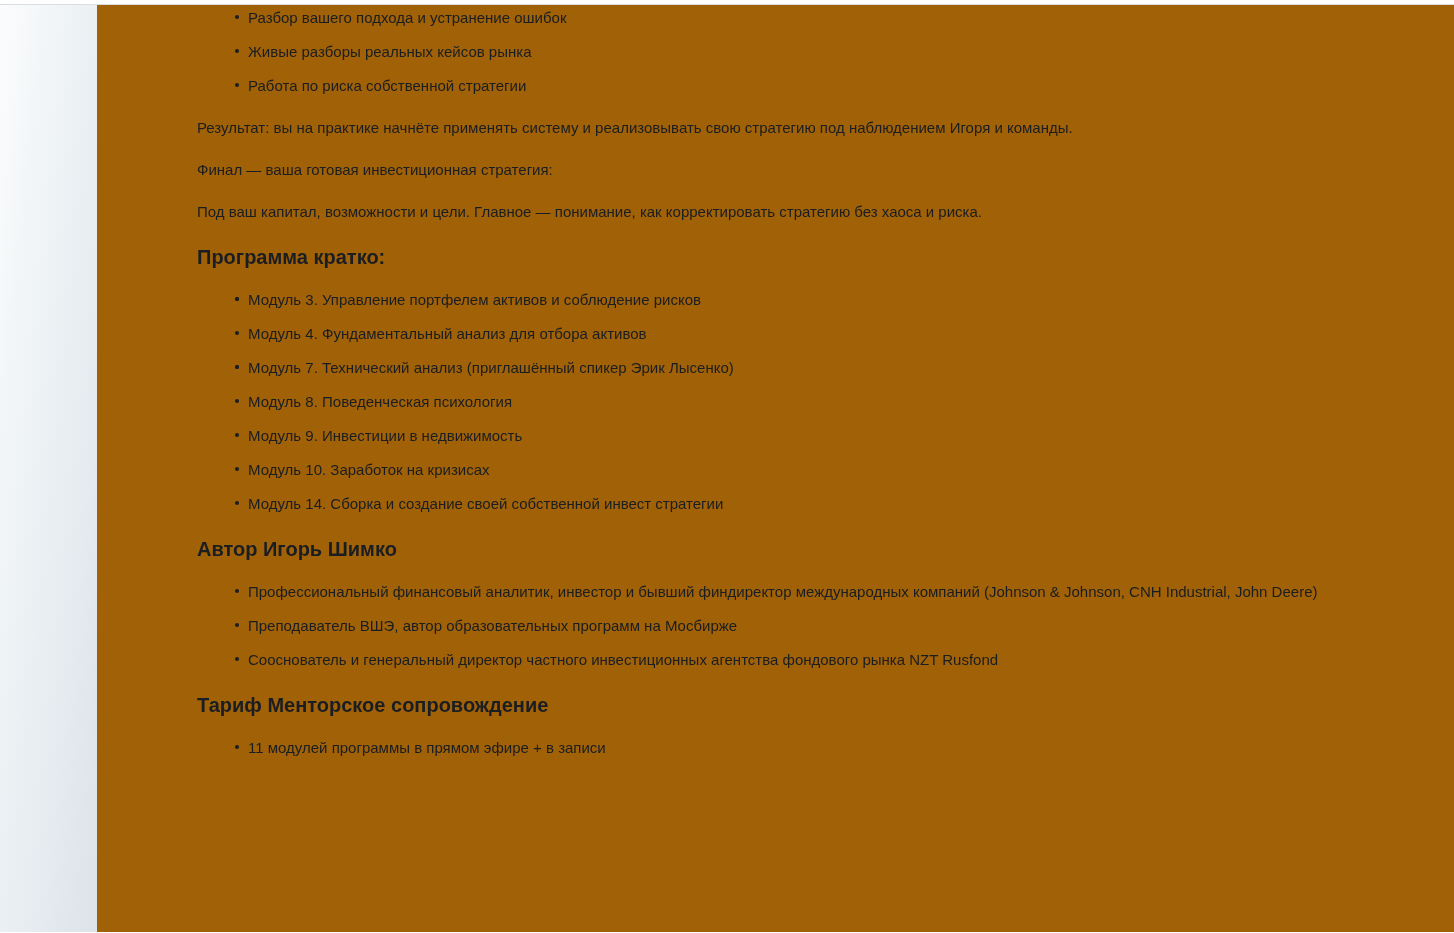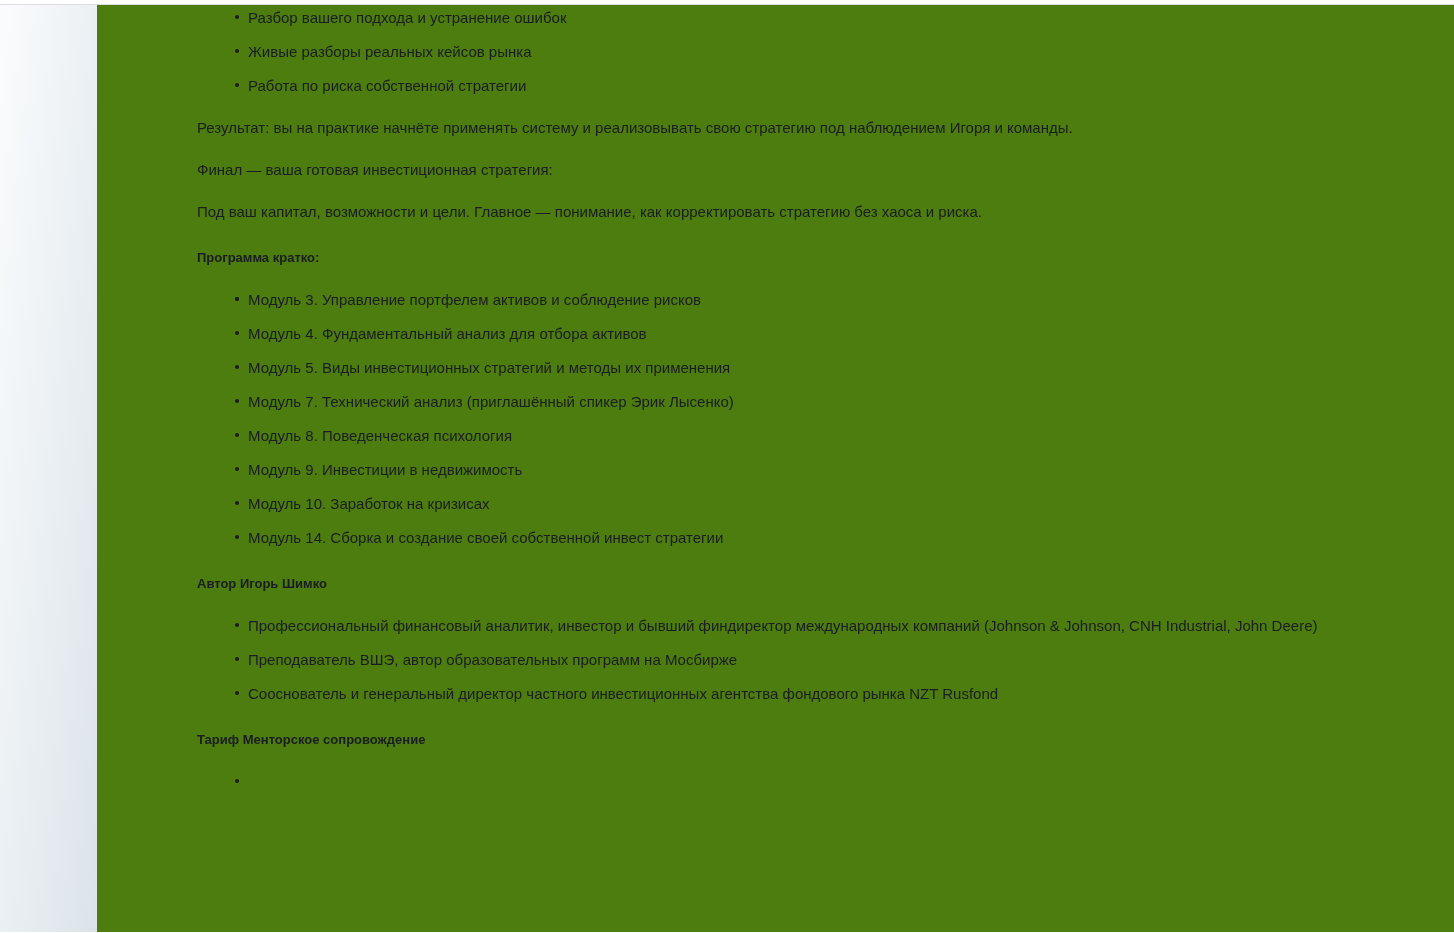--- a/index.html
+++ b/index.html
@@ -22,27 +22,27 @@
     height: 927px;
     width: 100%;
   }
   .sidebar {
     flex: 0 0 97px;
     width: 97px;
     background: linear-gradient(to bottom right, #fbfcfd 0%, #ecf1f4 45%, #dce3e9 100%);
   }
   .content {
     flex: 1 1 auto;
-    background: #4d7c0f;
+    background: #a16207;
     padding: 0 10px 0 100px;
     overflow: hidden;
   }
   p { margin: 25px 0; }
   h3 {
-    font-size: 13px;
+    font-size: 20px;
     line-height: 17px;
     font-weight: 700;
     margin: 29px 0 25px 0;
   }
   ul {
     list-style: none;
     padding-left: 51px;
     margin: 8px 0 8px 0;
   }
   ul.first { margin-top: 4px; }
@@ -82,36 +82,36 @@
     <p>Финал — ваша готовая инвестиционная стратегия:</p>
 
     <p>Под ваш капитал, возможности и цели. Главное — понимание, как корректировать стратегию без хаоса и риска.</p>
 
     <h3>Программа кратко:</h3>
 
     <ul>
         <li><span class="dot"></span></li>
         <li><span class="dot"></span><span>Модуль 3. Управление портфелем активов и соблюдение рисков</span></li>
         <li><span class="dot"></span><span>Модуль 4. Фундаментальный анализ для отбора активов</span></li>
-        <li><span class="dot"></span><span>Модуль 5. Виды инвестиционных стратегий и методы их применения</span></li>
+        <li><span class="dot"></span></li>
         <li><span class="dot"></span><span>Модуль 7. Технический анализ (приглашённый спикер Эрик Лысенко)</span></li>
         <li><span class="dot"></span><span>Модуль 8. Поведенческая психология</span></li>
         <li><span class="dot"></span><span>Модуль 9. Инвестиции в недвижимость</span></li>
         <li><span class="dot"></span><span>Модуль 10. Заработок на кризисах</span></li>
         <li><span class="dot"></span><span>Модуль 14. Сборка и создание своей собственной инвест стратегии</span></li>
       </ul>
 
     <h3>Автор Игорь Шимко</h3>
 
     <ul>
         <li><span class="dot"></span><span>Профессиональный финансовый аналитик, инвестор и бывший финдиректор международных компаний (Johnson &amp; Johnson, CNH Industrial, John Deere)</span></li>
         <li><span class="dot"></span><span>Преподаватель ВШЭ, автор образовательных программ на Мосбирже</span></li>
         <li><span class="dot"></span><span>Сооснователь и генеральный директор частного инвестиционных агентства фондового рынка NZT Rusfond</span></li>
       </ul>
 
     <h3>Тариф Менторское сопровождение</h3>
 
     <ul>
-        <li><span class="dot"></span></li>
+        <li><span class="dot"></span><span>11 модулей программы в прямом эфире + в записи</span></li>
       </ul>
 
   </div>
 </div>
 
 </body></html>

